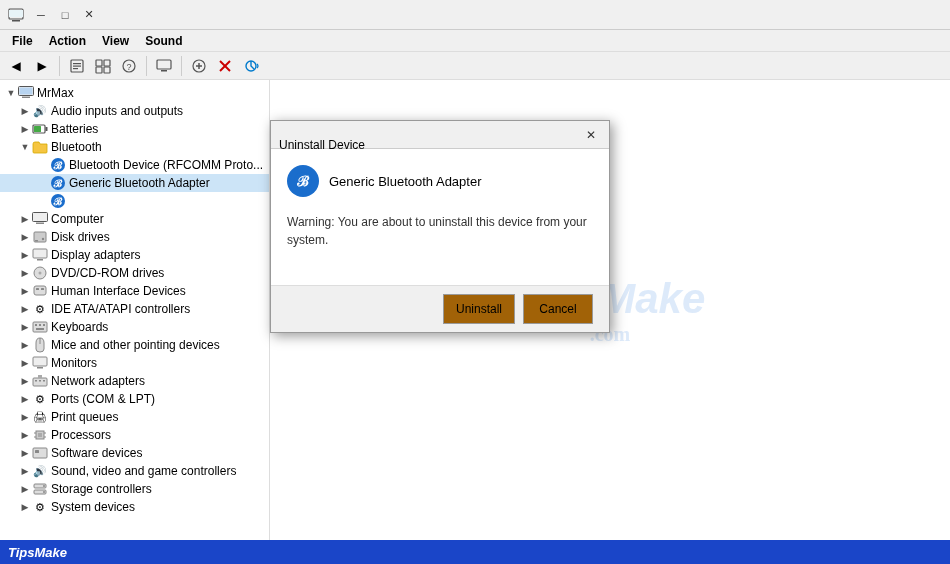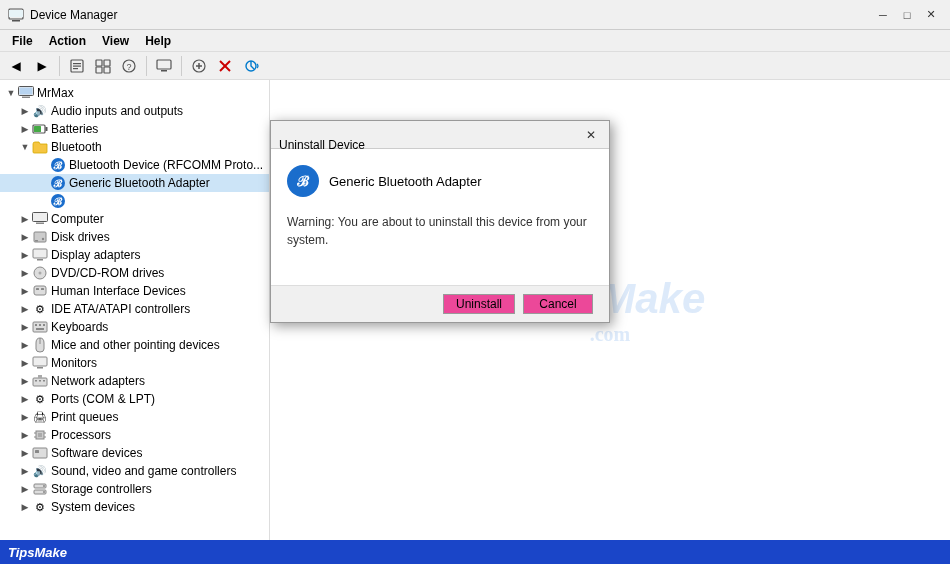--- a/index.html
+++ b/index.html
@@ -250,52 +250,51 @@
     .modal-footer {
       background: #f0f0f0;
       padding: 8px 16px;
       display: flex;
       justify-content: flex-end;
       gap: 8px;
       border-top: 1px solid #ddd;
     }
     .modal-btn {
       min-width: 70px;
-      height: 20px;
+      height: 30px;
       border: 1px solid #999;
-      background: #ec4899;
+      background: #a16207;
       cursor: pointer;
       font-size: 12px;
       padding: 0 12px;
     }
   </style>
 </head>
 <body>
 
 <div class="title-bar">
   <div class="title-bar-icon">
     <svg width="16" height="16" viewBox="0 0 16 16">
       <rect x="1" y="2" width="14" height="10" rx="1" fill="none" stroke="#555" stroke-width="1.2"></rect>
       <rect x="4" y="13" width="8" height="1.5" fill="#555"></rect>
       <rect x="1" y="3" width="14" height="7" fill="#e8f4f8"></rect>
     </svg>
   </div>
-  <span class="title-bar-title">Device Manager</span>
   <div class="title-bar-buttons">
     <button class="title-btn">─</button>
     <button class="title-btn">□</button>
     <button class="title-btn close">✕</button>
   </div>
 </div>
 
 <div class="menu-bar">
   <span class="menu-item">File</span>
   <span class="menu-item">Action</span>
   <span class="menu-item">View</span>
-  <span class="menu-item">Help</span>
+  <span class="menu-item">Sound</span>
 </div>
 
 <div class="toolbar">
   <button class="toolbar-btn">◀</button>
   <button class="toolbar-btn">▶</button>
   <div class="toolbar-sep"></div>
   <button class="toolbar-btn">
     <svg width="16" height="16" viewBox="0 0 16 16">
         <rect x="2" y="2" width="12" height="12" rx="1" fill="none" stroke="#555" stroke-width="1.2"></rect>
         <rect x="4" y="5" width="8" height="1.2" fill="#555"></rect>

